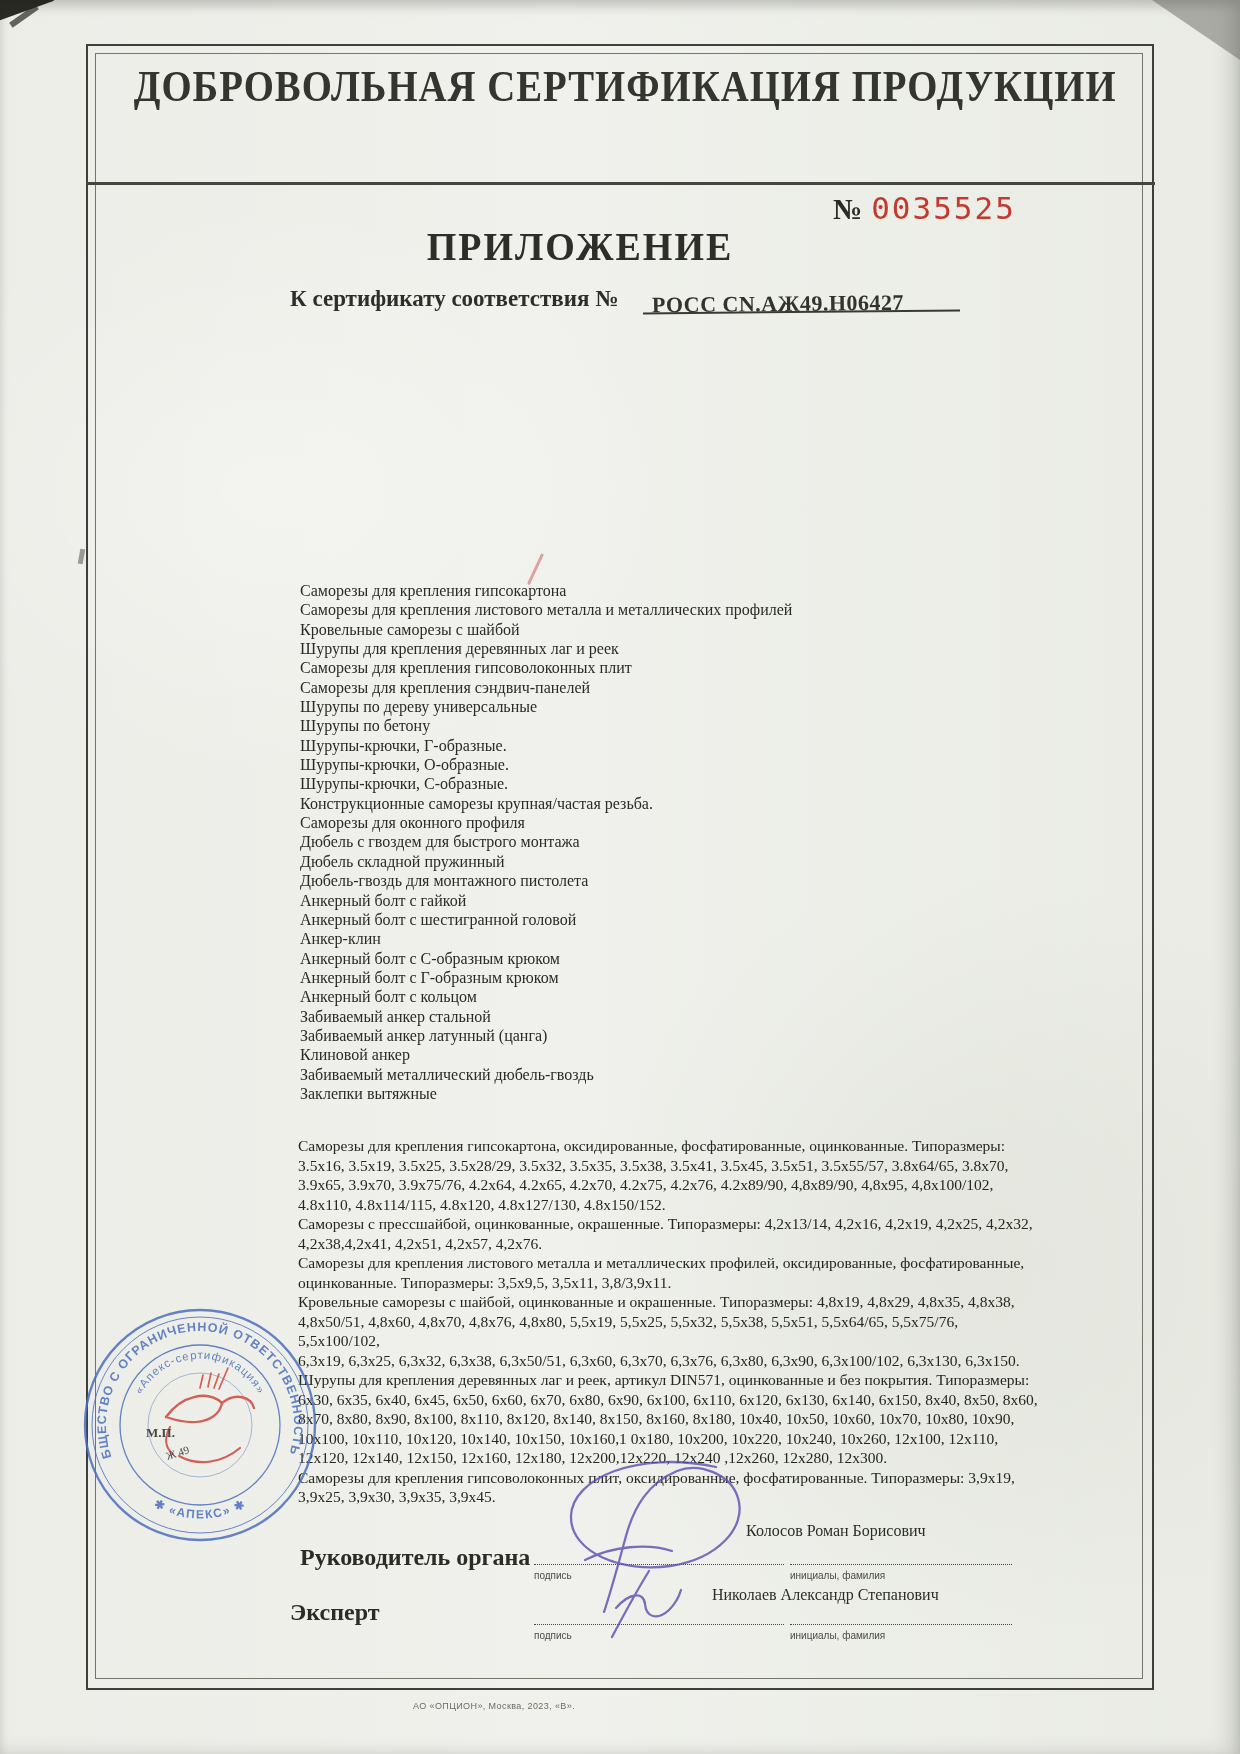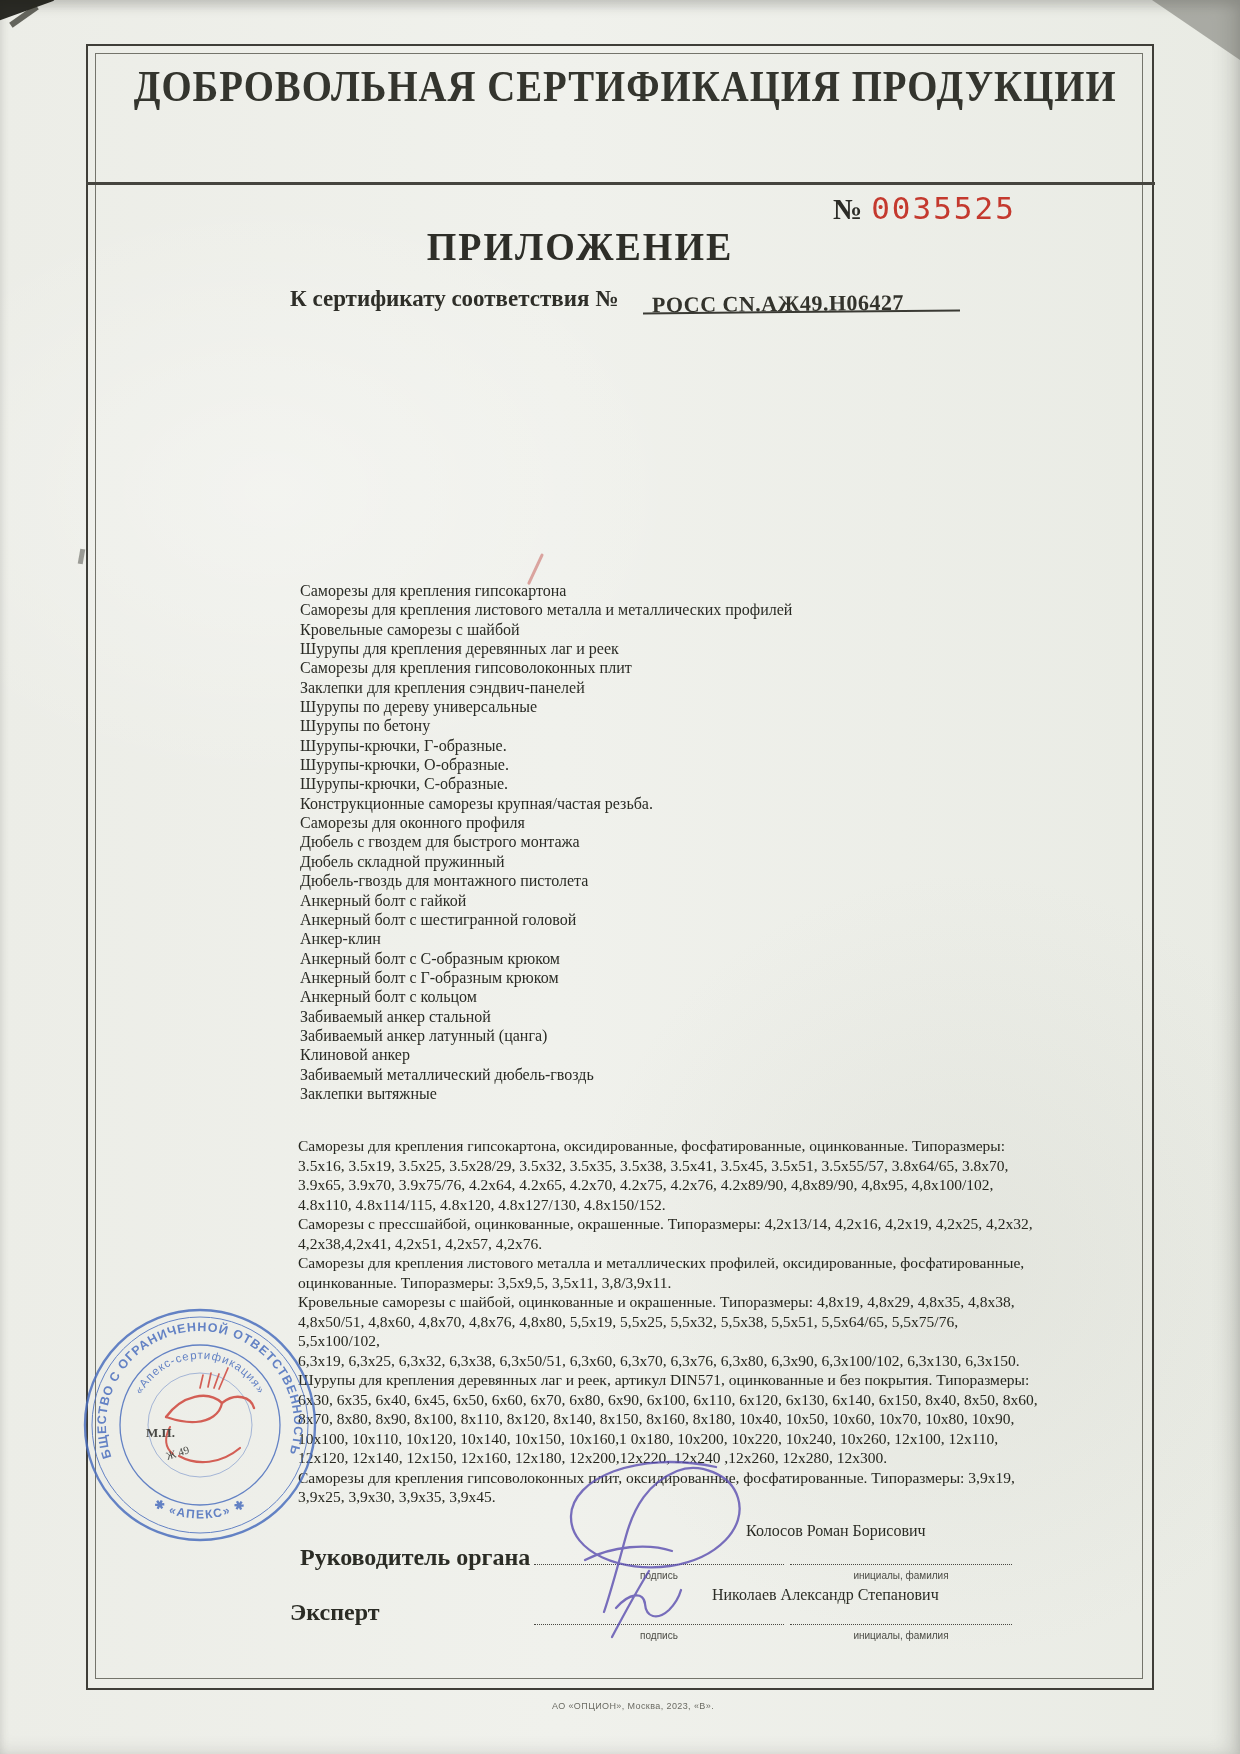--- a/index.html
+++ b/index.html
@@ -38,27 +38,27 @@
   .role-head{left:300px;top:1544px;}
   .role-expert{left:290px;top:1599px;}
   .name{position:absolute;font-size:16px;color:#2c2d26;white-space:nowrap;}
   .n1{left:746px;top:1522px;}
   .n2{left:712px;top:1586px;}
   .sig-line{position:absolute;height:0;border-top:1.6px dotted #4a4a43;}
   .l1r1{left:534px;top:1564px;width:250px;}
   .l2r1{left:790px;top:1564px;width:222px;}
   .l1r2{left:534px;top:1624px;width:250px;}
   .l2r2{left:790px;top:1624px;width:222px;}
-  .sig-cap{position:absolute;font-family:"Liberation Sans",sans-serif;font-size:10px;color:#4c4c45;text-align:center;}
+  .sig-cap{position:absolute;font-family:"Liberation Sans",sans-serif;font-size:10px;color:#4c4c45;text-align:left;}
   .c1r1{left:534px;top:1570px;width:250px;}
   .c2r1{left:790px;top:1570px;width:222px;}
   .c1r2{left:534px;top:1630px;width:250px;}
   .c2r2{left:790px;top:1630px;width:222px;}
   
-  .footer{position:absolute;left:413px;top:1701px;width:440px;text-align:center;
+  .footer{position:absolute;left:413px;top:1701px;width:440px;
     font-family:"Liberation Sans",sans-serif;font-size:9px;color:#6b6b63;letter-spacing:.4px;}
   
   .ink{position:absolute;left:0;top:0;width:1240px;height:1754px;pointer-events:none;}
   .stamp{position:absolute;left:70px;top:1295px;width:260px;height:260px;opacity:.85;}
   
   .corner-tl-1{position:absolute;left:-12px;top:-8px;width:66px;height:20px;background:#15150f;
     transform:rotate(-20deg);opacity:.9;border-radius:3px;}
   .corner-tl-2{position:absolute;left:8px;top:13px;width:32px;height:6px;background:#2a2a21;
     transform:rotate(-35deg);opacity:.7;}
   .corner-tr{position:absolute;right:0;top:0;width:0;height:0;
@@ -95,21 +95,21 @@
   <div class="cert-number">РОСС CN.АЖ49.Н06427</div>
   <div class="cert-underline"></div>
 
   <div class="product-list">
 
   <div class="pl-item">Саморезы для крепления гипсокартона</div>
       <div class="pl-item">Саморезы для крепления листового металла и металлических профилей</div>
       <div class="pl-item">Кровельные саморезы с шайбой</div>
       <div class="pl-item">Шурупы для крепления деревянных лаг и реек</div>
       <div class="pl-item">Саморезы для крепления гипсоволоконных плит</div>
-      <div class="pl-item">Заклепки для крепления сэндвич-панелей</div>
+      <div class="pl-item">Саморезы для крепления сэндвич-панелей</div>
       <div class="pl-item">Шурупы по дереву универсальные</div>
       <div class="pl-item">Шурупы по бетону</div>
       <div class="pl-item">Шурупы-крючки, Г-образные.</div>
       <div class="pl-item">Шурупы-крючки, О-образные.</div>
       <div class="pl-item">Шурупы-крючки, С-образные.</div>
       <div class="pl-item">Конструкционные саморезы крупная/частая резьба.</div>
       <div class="pl-item">Саморезы для оконного профиля</div>
       <div class="pl-item">Дюбель с гвоздем для быстрого монтажа</div>
       <div class="pl-item">Дюбель складной пружинный</div>
       <div class="pl-item">Дюбель-гвоздь для монтажного пистолета</div>

